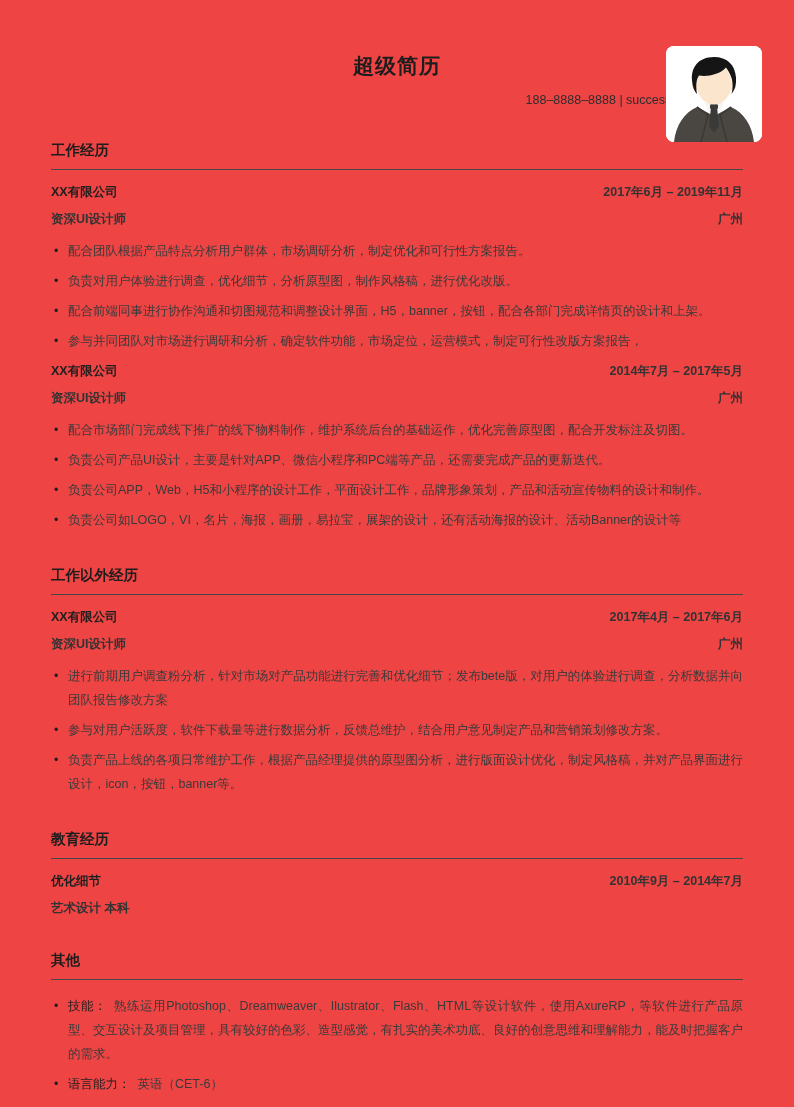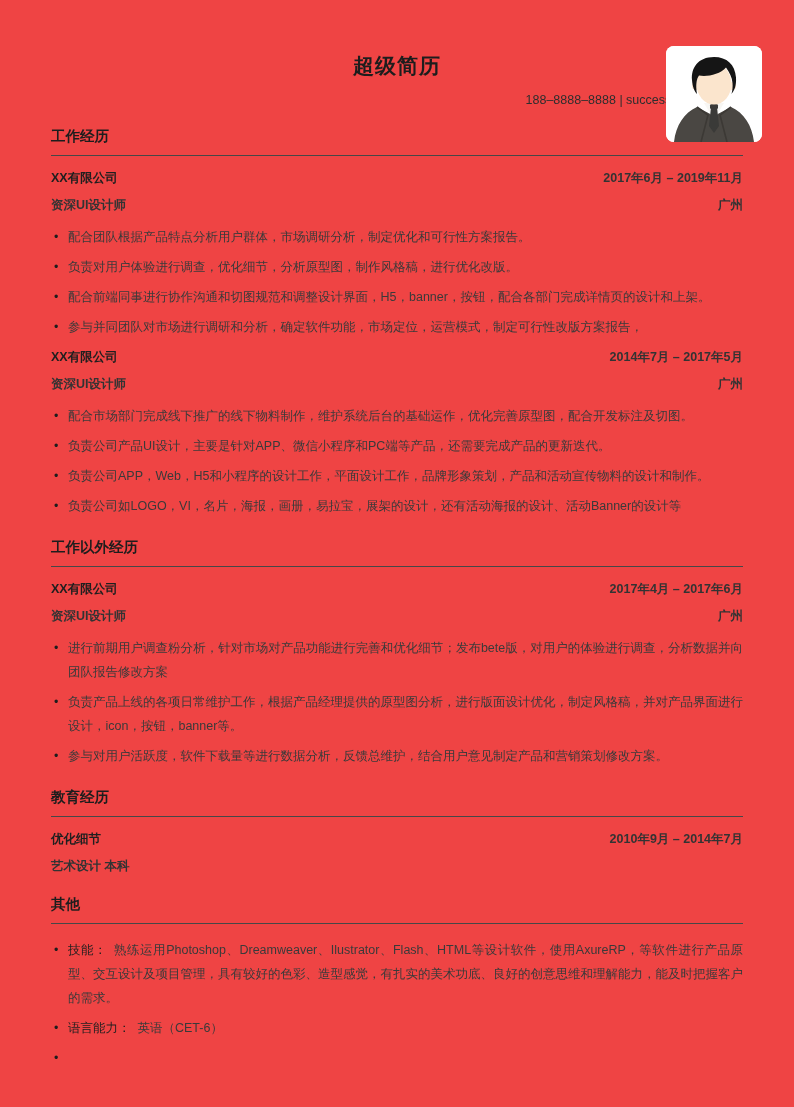--- a/index.html
+++ b/index.html
@@ -12,21 +12,21 @@
   
   .header { position:relative; padding-top:52px; text-align:center; }
   .resume-title { font-size:21px; font-weight:bold; color:#1d1d1d; letter-spacing:1px; }
   .contact-line { margin-top:13px; font-size:12.5px; color:#2e2e2e;text-align:right; }
   .avatar {
     position:absolute; top:46px; right:-19px; width:96px; height:96px;
     border-radius:8px; overflow:hidden; background:#ffffff;
   }
   .avatar svg { display:block; width:100%; height:100%; }
   
-  .section { margin-top:20px; }
+  .section { margin-top:34px; }
   .section-heading {
     font-size:14.5px; font-weight:bold; color:#1d1d1d;
     padding-bottom:9px; border-bottom:1px solid #474747;
   }
   .entry { margin-top:14px; }
   .entry + .entry { margin-top:10px; }
   .entry-head, .entry-sub {
     display:flex; justify-content:space-between; align-items:flex-end;
     font-size:12.5px;
   }
@@ -123,22 +123,22 @@
       <div class="entry-head">
         <span class="company">XX有限公司</span>
         <span class="date-range">2017年4月 – 2017年6月</span>
       </div>
       <div class="entry-sub">
         <span class="role">资深UI设计师</span>
         <span class="location">广州</span>
       </div>
       <ul class="bullets">
         <li>进行前期用户调查粉分析，针对市场对产品功能进行完善和优化细节；发布bete版，对用户的体验进行调查，分析数据并向团队报告修改方案</li>
+        <li>参与对用户活跃度，软件下载量等进行数据分析，反馈总维护，结合用户意见制定产品和营销策划修改方案。</li>
         <li>负责产品上线的各项日常维护工作，根据产品经理提供的原型图分析，进行版面设计优化，制定风格稿，并对产品界面进行设计，icon，按钮，banner等。</li>
-        <li>参与对用户活跃度，软件下载量等进行数据分析，反馈总维护，结合用户意见制定产品和营销策划修改方案。</li>
       </ul>
     </div>
   </div>
 
   <div class="section">
     <div class="section-heading">教育经历</div>
 
     <div class="entry">
       <div class="entry-head">
         <span class="company">优化细节</span>

